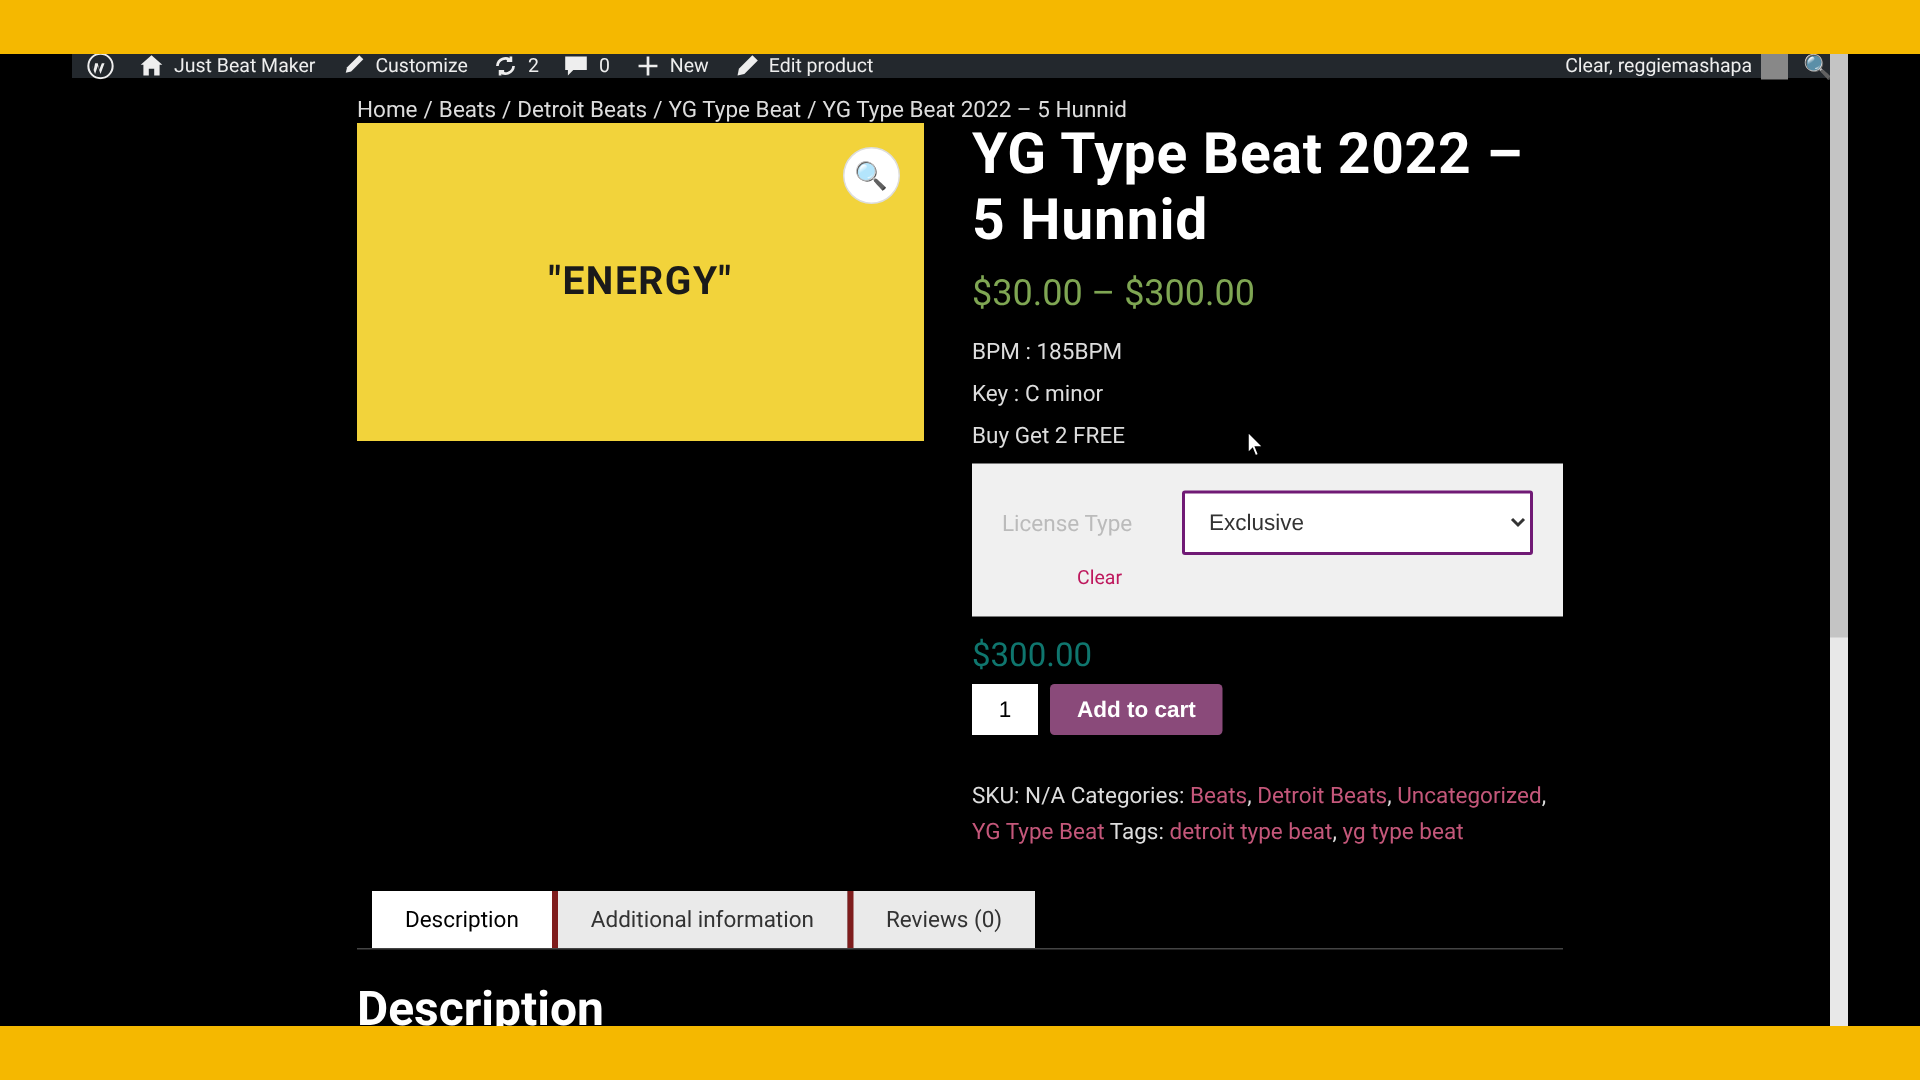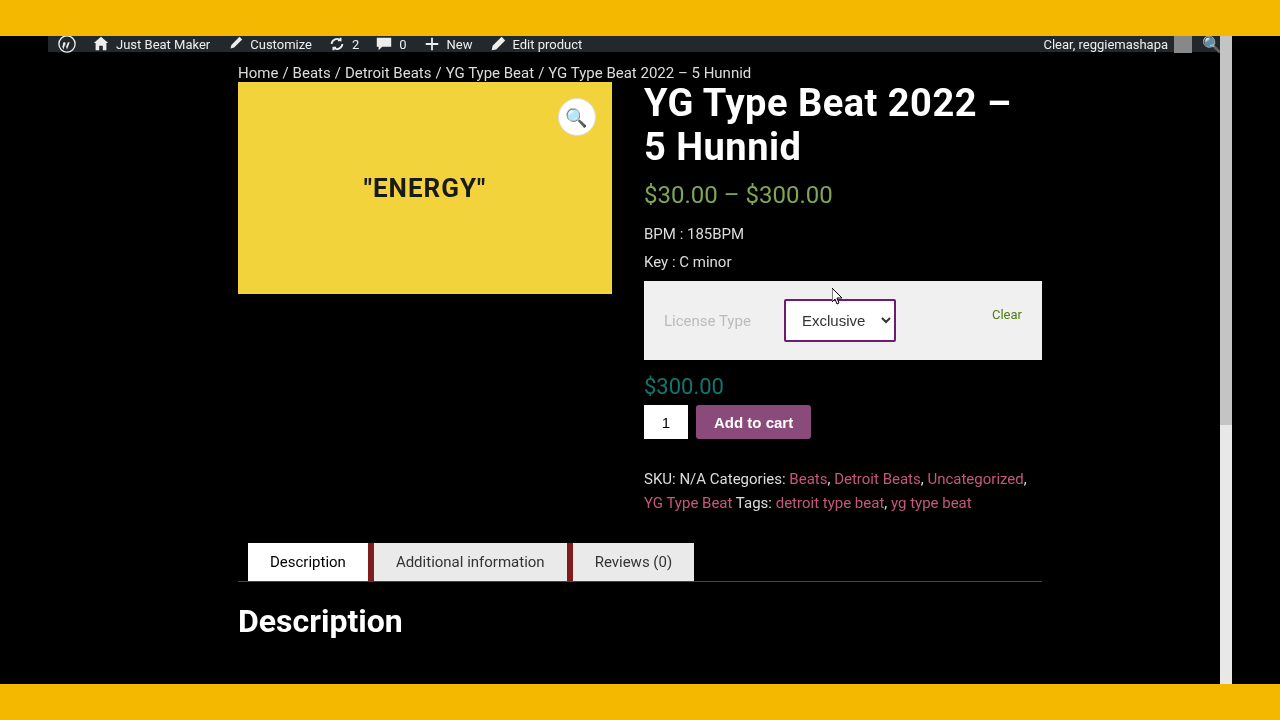--- a/index.html
+++ b/index.html
@@ -20,35 +20,35 @@
 .breadcrumb { color: #ddd; font-size: 15px; }
 .breadcrumb span.sep { margin: 0 4px; }
 .product-row { display: flex; gap: 32px; }
 .product-image { width: 378px; height: 212px; background: #f2d33b; position: relative; display: flex; align-items: center; justify-content: center; }
 .product-image-text { font-size: 26px; font-weight: 700; color: #1a1a1a; letter-spacing: 1px; }
 .zoom-btn { position: absolute; top: 16px; right: 16px; width: 38px; height: 38px; border-radius: 50%; background: #fff; display: flex; align-items: center; justify-content: center; color: #333; font-size: 18px; border: 1px solid #ddd; cursor: pointer; }
 .product-info { flex: 1; }
 .product-title { font-size: 38px; font-weight: 700; line-height: 1.15; margin-bottom: 12px; letter-spacing: 0.5px; }
 .price-range { color: #7fa653; font-size: 24px; margin-bottom: 16px; }
 .meta-line { color: #ddd; font-size: 15px; margin-bottom: 10px; }
-.variation-box { background: #f0f0f0; padding: 18px 20px; margin-top: 8px; margin-bottom: 14px; display: flex; flex-direction: row; }
+.variation-box { background: #f0f0f0; padding: 18px 20px; margin-top: 8px; margin-bottom: 14px; display: flex; flex-direction: column; }
 .variation-row { display: flex; align-items: center; gap: 20px; }
 .variation-label { color: #bbb; font-size: 15px; width: 100px; }
 .variation-select { flex: 1; padding: 10px 12px; border: 2px solid #701a75; background: #fff; font-size: 15px; color: #333; border-radius: 2px; }
-.clear-link { color: #4d7c0f; font-size: 13px; margin-top: 8px; margin-left: 96px; cursor: pointer; }
+.clear-link { color: #be185d; font-size: 13px; margin-top: 8px; margin-left: 50px; cursor: pointer; }
 .single-price { color: #0f766e; font-size: 22px; margin-bottom: 6px; }
 .cart-row { display: flex; gap: 8px; margin-bottom: 28px; }
 .qty-input { width: 44px; height: 34px; background: #fff; color: #000; border: none; text-align: center; font-size: 15px; }
 .add-cart-btn { background: #8a4a7a; color: #fff; border: none; padding: 7px 18px; font-size: 15px; font-weight: 600; cursor: pointer; border-radius: 3px; }
 .cat-section { font-size: 15px; color: #ddd; line-height: 1.6; }
 .cat-link { color: #c4577a; }
 .tabs-row { display: flex; margin-top: 28px; border-bottom: 1px solid #444; }
 .tab { padding: 10px 22px; font-size: 15px; cursor: pointer; }
 .tab.active { background: #fff; color: #000; }
-.tab.inactive { background: #eaeaea; color: #333; border-left: 6px solid #7f1d1d; }
+.tab.inactive { background: #eaeaea; color: #333; border-left: 4px solid #7f1d1d; }
 .desc-heading { font-size: 32px; font-weight: 700; margin-top: 20px; margin-bottom: 14px; }
 .cursor { position: absolute; width: 12px; height: 18px; pointer-events: none; }
 </style>
 </head>
 <body>
 
 <div class="top-bar"></div>
 
 <div class="viewport">
 
@@ -120,20 +120,21 @@
         <div class="zoom-btn">
           <span>🔍</span>
         </div>
       </div>
 
       <div class="product-info">
         <h1 class="product-title">YG Type Beat 2022 – 5 Hunnid</h1>
         <div class="price-range">$30.00 – $300.00</div>
         <div class="meta-line">BPM : 185BPM</div>
         <div class="meta-line">Key : C minor</div>
+        <div class="meta-line">Buy Get 2 FREE</div>
 
         <div class="variation-box">
           <div class="variation-row">
             <span class="variation-label">License Type</span>
             <select class="variation-select">
               <option>Exclusive</option>
             </select>
           </div>
           <span class="clear-link">Clear</span>
         </div>

